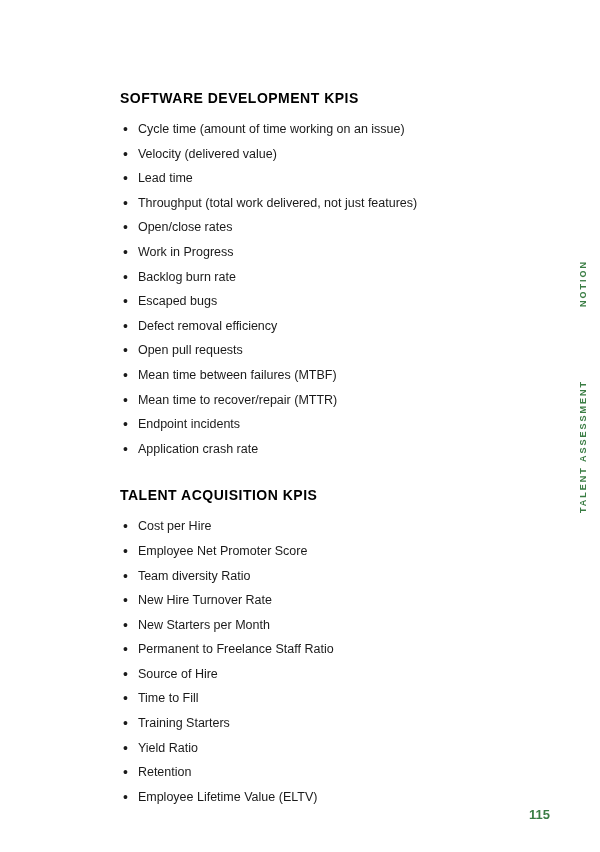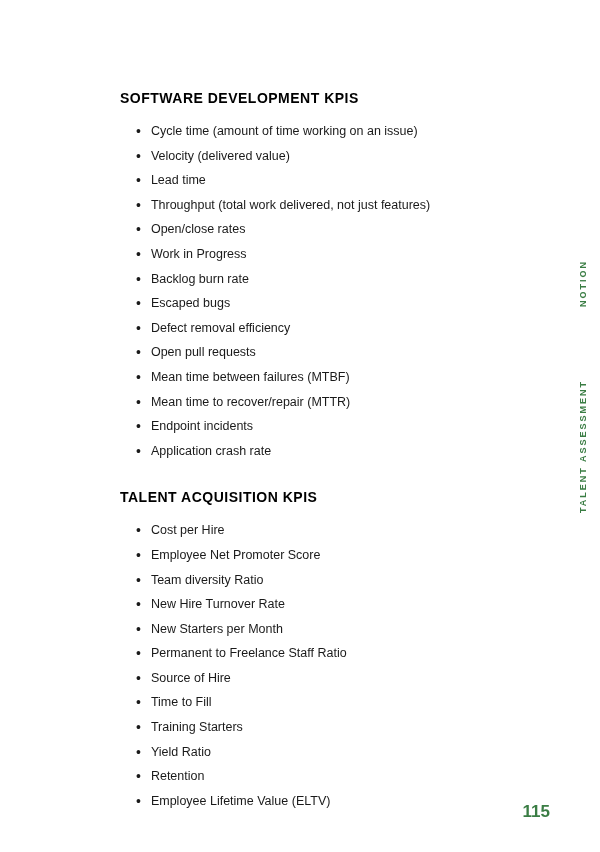--- a/index.html
+++ b/index.html
@@ -34,21 +34,21 @@
       font-size: 14px;
       letter-spacing: 0.5px;
       text-transform: uppercase;
       margin-bottom: 14px;
       color: #000;
     }
 
     ul.kpi-list {
       list-style: none;
       padding: 0;
-      margin: 16px;
+      margin: 3px;
     }
 
     ul.kpi-list li {
       display: flex;
       align-items: flex-start;
       margin-bottom: 5px;
       font-size: 13px;
       line-height: 1.5;
       font-family: Arial, sans-serif;
       font-size: 12.5px;
@@ -59,21 +59,21 @@
       margin-right: 10px;
       font-size: 14px;
       line-height: 1.4;
       flex-shrink: 0;
     }
 
     .page-number {
       position: absolute;
       bottom: 30px;
       right: 50px;
-      font-size: 17px;
+      font-size: 13px;
       color: #3a7d44;
       font-family: Arial, sans-serif;
       font-weight: 600;
     }
 
     .side-label-notion {
       position: absolute;
       right: 12px;
       top: 260px;
       writing-mode: vertical-rl;

